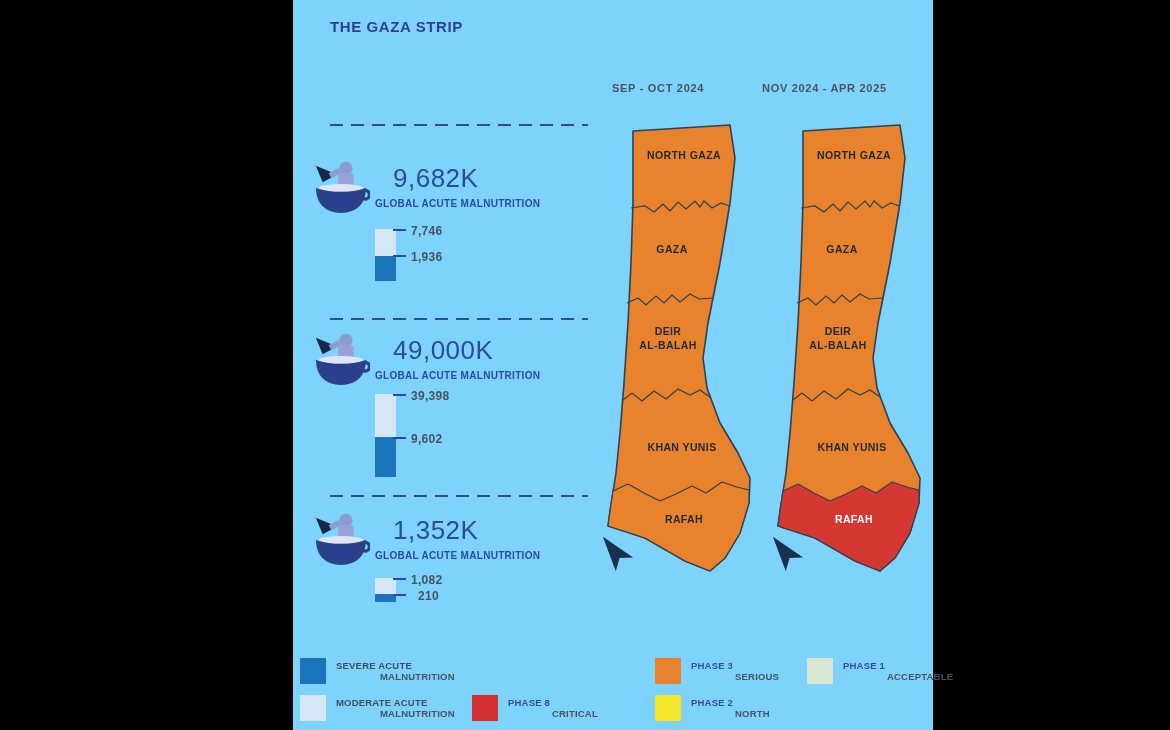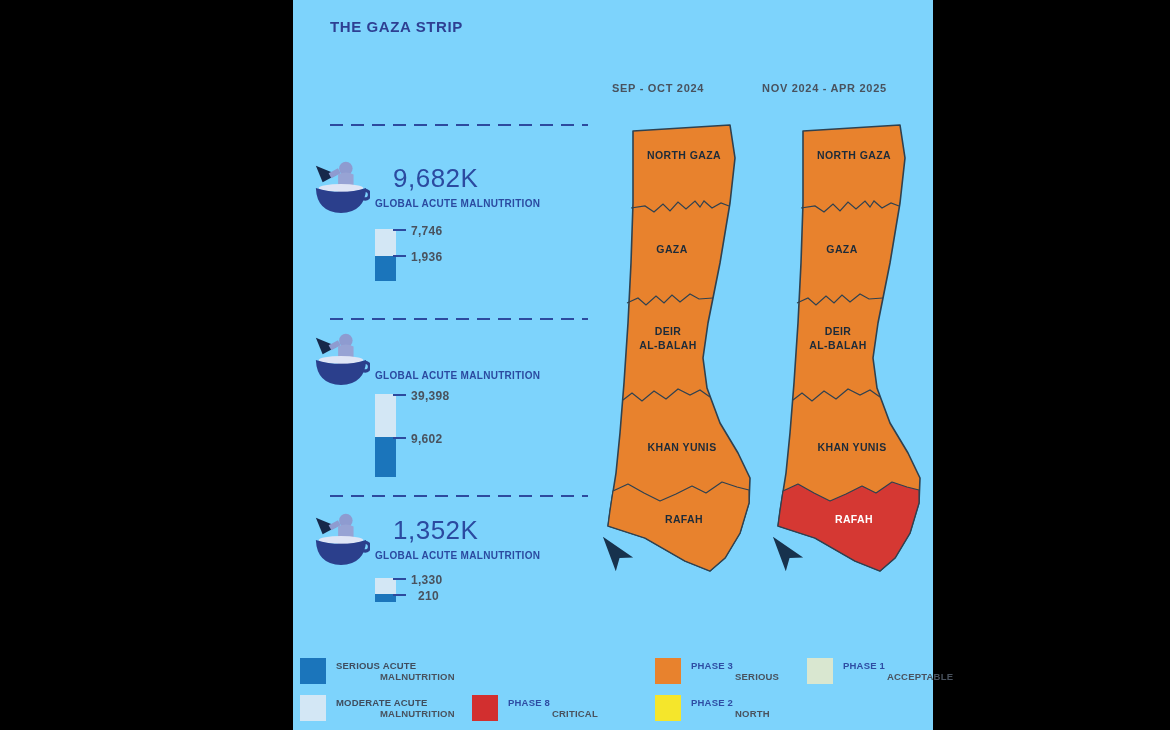--- a/index.html
+++ b/index.html
@@ -68,20 +68,21 @@
     <div class="divider" style="top:318px"></div>
     <svg class="stat-icon" style="top:328px" viewBox="0 0 60 62">
       <polygon points="4,10 26,19 11,27" fill="#16284a"></polygon>
       <rect x="18" y="15" width="11" height="6" fill="#8e9bd0" transform="rotate(-28 23 18)"></rect>
       <circle cx="35" cy="13" r="7" fill="#8e9bd0"></circle>
       <path d="M27,19 Q35,15 43,19 L43,44 L27,44 Z" fill="#97a3d4"></path>
       <ellipse cx="30" cy="33" rx="23" ry="4" fill="#dfe5f5"></ellipse>
       <path d="M4,33 Q5,58 30,59 Q55,58 56,33 Q30,41 4,33 Z" fill="#2b3f8c"></path>
       <circle cx="55" cy="40" r="4.5" stroke="#2b3f8c" stroke-width="3.5" fill="none"></circle>
     </svg>
+    <div class="stat-value" style="top:335px">49,000K</div>
     <div class="stat-label" style="top:370px">GLOBAL ACUTE MALNUTRITION</div>
     <div class="bar" style="top:394px">
       <div class="seg" style="height: 43px; background-color: rgb(211, 231, 245);"></div>
       <div class="seg" style="height: 40px; background-color: rgb(27, 117, 187);"></div>
     </div>
     <div class="tick" style="left:100px;top:394px"></div>
     <div class="tick" style="left:100px;top:437px"></div>
     <div class="bar-val" style="left:118px;top:389px">39,398</div>
     <div class="bar-val" style="left:118px;top:432px">9,602</div>
 
@@ -96,21 +97,21 @@
       <circle cx="55" cy="40" r="4.5" stroke="#2b3f8c" stroke-width="3.5" fill="none"></circle>
     </svg>
     <div class="stat-value" style="top:515px">1,352K</div>
     <div class="stat-label" style="top:550px">GLOBAL ACUTE MALNUTRITION</div>
     <div class="bar" style="top:578px">
       <div class="seg" style="height: 16px; background-color: rgb(211, 231, 245);"></div>
       <div class="seg" style="height: 8px; background-color: rgb(27, 117, 187);"></div>
     </div>
     <div class="tick" style="left:100px;top:578px"></div>
     <div class="tick" style="left:100px;top:594px"></div>
-    <div class="bar-val" style="left:118px;top:573px">1,330</div>
+    <div class="bar-val" style="left:118px;top:573px">1,082</div>
     <div class="bar-val" style="left:125px;top:589px">210</div>
 
     <div class="map-period" style="left:319px">SEP - OCT 2024</div>
     <svg class="map-box" style="left:307px" viewBox="0 0 162 467">
       <path d="M33,18 L130,12 L135,45 L130,90 L120,150 L108,210 L103,245 L107,275 L120,310 L138,340 L150,365 L149,390 L140,420 L125,445 L110,458 L85,448 L45,425 L8,413 L10,398 L16,360 L20,320 L24,270 L28,210 L31,150 L33,90 Z" stroke="#2e4150" stroke-width="1.6" stroke-linejoin="round" fill="#e8822d"></path>
       <path d="M13,378 L28,371 L44,380 L60,388 L76,381 L92,373 L106,380 L122,369 L137,374 L149,377 L149,390 L140,420 L125,445 L110,458 L85,448 L45,425 L8,413 L10,398 Z" stroke="#2e4150" stroke-width="1.2" stroke-linejoin="round" fill="#e8822d"></path>
       <path d="M31,95 L45,93 L54,99 L63,91 L70,98 L78,89 L86,96 L95,88 L100,94 L104,88 L112,95 L121,90 L129,93" fill="none" stroke="#2e4150" stroke-width="1.2"></path>
       <path d="M27,190 L38,185 L46,192 L56,183 L64,190 L72,182 L80,189 L90,181 L99,186 L113,185" fill="none" stroke="#2e4150" stroke-width="1.2"></path>
       <path d="M23,287 L32,280 L42,288 L54,278 L66,286 L78,276 L90,282 L100,277 L110,284" fill="none" stroke="#2e4150" stroke-width="1.2"></path>
       <text class="region-label" x="84" y="46">NORTH GAZA</text>
@@ -138,21 +139,21 @@
       <text class="region-label" x="82" y="338">KHAN YUNIS</text>
       <text class="region-label inverse" x="84" y="410">RAFAH</text>
       <g transform="rotate(-38 14 438)">
         <path d="M14,420 L25,455 L14,447 L3,455 Z" fill="#17324d"></path>
       </g>
     </svg>
 
     <div class="legend-item" style="left:7px;top:658px">
       <div class="swatch" style="background-color: rgb(27, 117, 187);"></div>
       <div class="legend-text">
-          <div class="l1 maln">SERIOUS ACUTE</div>
+          <div class="l1 maln">SEVERE ACUTE</div>
           <div class="l2 maln">MALNUTRITION</div>
         </div>
     </div>
     <div class="legend-item" style="left:7px;top:695px">
       <div class="swatch" style="background-color: rgb(211, 231, 245);"></div>
       <div class="legend-text">
           <div class="l1 maln">MODERATE ACUTE</div>
           <div class="l2 maln">MALNUTRITION</div>
         </div>
     </div>

